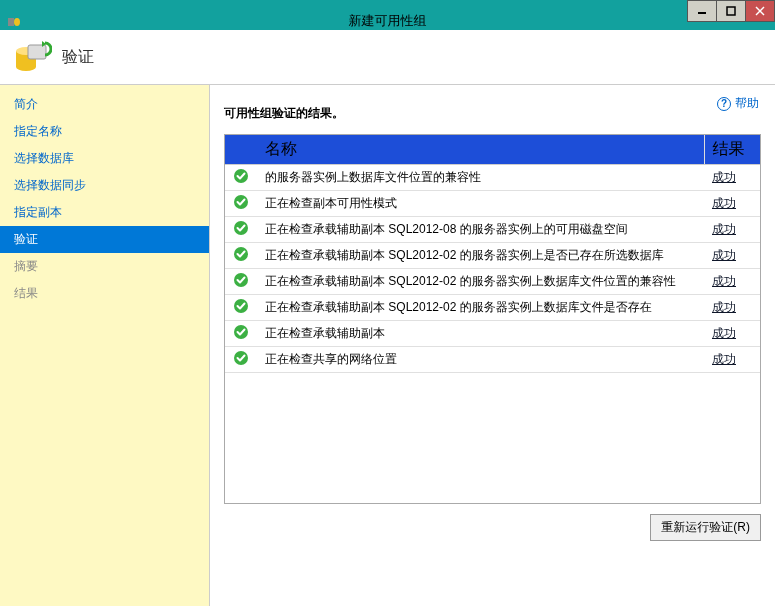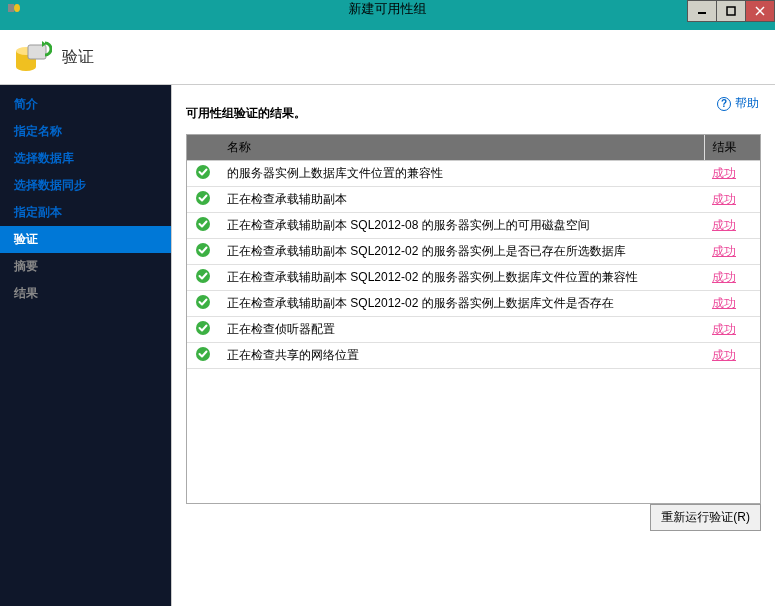--- a/index.html
+++ b/index.html
@@ -1,44 +1,44 @@
 <!DOCTYPE html>
 <html><head>
   <meta charset="utf-8">
   <style>
     * { margin: 0; padding: 0; box-sizing: border-box; }
     body { font-family: "Microsoft YaHei", "Segoe UI", sans-serif; font-size: 12px; width: 775px; height: 606px; overflow: hidden; background: #fff; }
-    .titlebar { height: 30px; background: #12a19e; display: flex; align-items: flex-start; position: relative; }
+    .titlebar { height: 30px; background: #12a19e; display: flex; align-items: flex-end; position: relative; }
     .titlebar-icon { width: 16px; height: 16px; margin-left: 6px; }
     .titlebar-title { position: absolute; left: 50%; transform: translateX(-50%); color: #000; font-size: 13px; }
     .win-controls { position: absolute; right: 0; top: 0; display: flex; }
     .win-btn { width: 30px; height: 22px; display: flex; align-items: center; justify-content: center; border: 1px solid #555; margin-left: -1px; }
     .win-min, .win-max { background: #d0cfc6; }
     .win-close { background: #c75050; }
     .header-area { height: 55px; border-bottom: 1px solid #ccc; display: flex; align-items: center; padding-left: 12px; background: #fff; }
     .header-icon { width: 40px; height: 40px; margin-right: 10px; }
     .header-title { font-size: 16px; color: #333; }
     .content { display: flex; height: 521px; }
-    .sidebar { width: 172px; border-right: 1px solid #ccc; background: #0f172a; padding-top: 6px; font-weight: bold; }
+    .sidebar { width: 210px; border-right: 1px solid #ccc; background: #fef9c3; padding-top: 6px; }
     .sidebar-item { padding: 5px 14px; color: #0066cc; cursor: pointer; font-size: 12px; }
     .sidebar-item.grey { color: #888; }
     .sidebar-item.selected { background: #0078d7; color: #fff; }
     .main { flex: 1; padding: 12px 14px 12px 14px; position: relative; }
     .help-link { position: absolute; top: 10px; right: 16px; color: #0066cc; display: flex; align-items: center; gap: 4px; cursor: pointer; }
     .help-icon { width: 14px; height: 14px; border: 1px solid #0066cc; border-radius: 50%; display: inline-flex; align-items: center; justify-content: center; color: #0066cc; font-size: 10px; font-weight: bold; }
     .main-heading { font-size: 12px; font-weight: bold; margin: 8px 0 12px 0; }
     .grid-wrap { border: 1px solid #aaa; height: 370px; overflow: auto; }
     table { width: 100%; border-collapse: collapse; }
-    thead th { background: #737373; border-bottom: 1px solid #ccc; text-align: left; padding: 4px 8px; font-weight: normal; font-size: 12px; }
+    thead th { background: #1d4ed8; border-bottom: 1px solid #ccc; text-align: left; padding: 4px 8px; font-weight: normal; font-size: 16px; }
     thead th:first-child { width: 28px; }
     thead th:last-child { width: 56px; border-left: 1px solid #ddd; }
     tbody td { border-bottom: 1px solid #e0e0e0; padding: 3px 8px; font-size: 12px; vertical-align: middle; }
-    tbody td:last-child { color: #ec4899; text-decoration: underline; cursor: pointer; }
+    tbody td:last-child { color: #0f172a; text-decoration: underline; cursor: pointer; }
     .check-icon { width: 16px; height: 16px; display: inline-block; }
-    .rerun-row { text-align: right; }
+    .rerun-row { text-align: right; margin-top: 10px; }
     .btn { padding: 4px 10px; border: 1px solid #999; background: #f0f0f0; cursor: pointer; font-size: 12px; font-family: inherit; }
   </style>
 </head>
 <body>
 
 <div class="titlebar">
   <span class="titlebar-icon">
     <svg viewBox="0 0 16 16">
         <rect x="2" y="4" width="6" height="8" fill="#888"></rect>
         <ellipse cx="11" cy="8" rx="3" ry="4" fill="#f0c020"></ellipse>
@@ -112,21 +112,21 @@
                     <path d="M4.5 8 L7 10.5 L11.5 5.5" stroke="#fff" stroke-width="2" fill="none" stroke-linecap="round" stroke-linejoin="round"></path>
                   </svg></span></td>
               <td>的服务器实例上数据库文件位置的兼容性</td>
               <td>成功</td>
             </tr>
             <tr>
               <td><span class="check-icon"><svg viewBox="0 0 16 16">
                     <circle cx="8" cy="8" r="7" fill="#3cb043"></circle>
                     <path d="M4.5 8 L7 10.5 L11.5 5.5" stroke="#fff" stroke-width="2" fill="none" stroke-linecap="round" stroke-linejoin="round"></path>
                   </svg></span></td>
-              <td>正在检查承载辅助副本</td>
+              <td>正在检查副本可用性模式</td>
               <td>成功</td>
             </tr>
             <tr>
               <td><span class="check-icon"><svg viewBox="0 0 16 16">
                     <circle cx="8" cy="8" r="7" fill="#3cb043"></circle>
                     <path d="M4.5 8 L7 10.5 L11.5 5.5" stroke="#fff" stroke-width="2" fill="none" stroke-linecap="round" stroke-linejoin="round"></path>
                   </svg></span></td>
               <td>正在检查承载辅助副本 SQL2012-08 的服务器实例上的可用磁盘空间</td>
               <td>成功</td>
             </tr>
@@ -152,21 +152,21 @@
                     <path d="M4.5 8 L7 10.5 L11.5 5.5" stroke="#fff" stroke-width="2" fill="none" stroke-linecap="round" stroke-linejoin="round"></path>
                   </svg></span></td>
               <td>正在检查承载辅助副本 SQL2012-02 的服务器实例上数据库文件是否存在</td>
               <td>成功</td>
             </tr>
             <tr>
               <td><span class="check-icon"><svg viewBox="0 0 16 16">
                     <circle cx="8" cy="8" r="7" fill="#3cb043"></circle>
                     <path d="M4.5 8 L7 10.5 L11.5 5.5" stroke="#fff" stroke-width="2" fill="none" stroke-linecap="round" stroke-linejoin="round"></path>
                   </svg></span></td>
-              <td>正在检查侦听器配置</td>
+              <td>正在检查承载辅助副本</td>
               <td>成功</td>
             </tr>
             <tr>
               <td><span class="check-icon"><svg viewBox="0 0 16 16">
                     <circle cx="8" cy="8" r="7" fill="#3cb043"></circle>
                     <path d="M4.5 8 L7 10.5 L11.5 5.5" stroke="#fff" stroke-width="2" fill="none" stroke-linecap="round" stroke-linejoin="round"></path>
                   </svg></span></td>
               <td>正在检查共享的网络位置</td>
               <td>成功</td>
             </tr>

